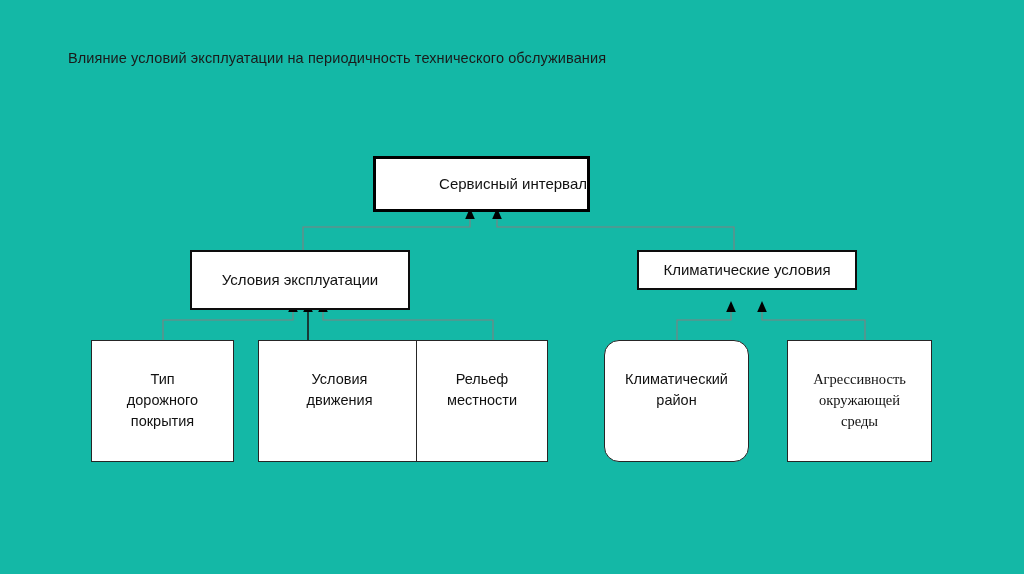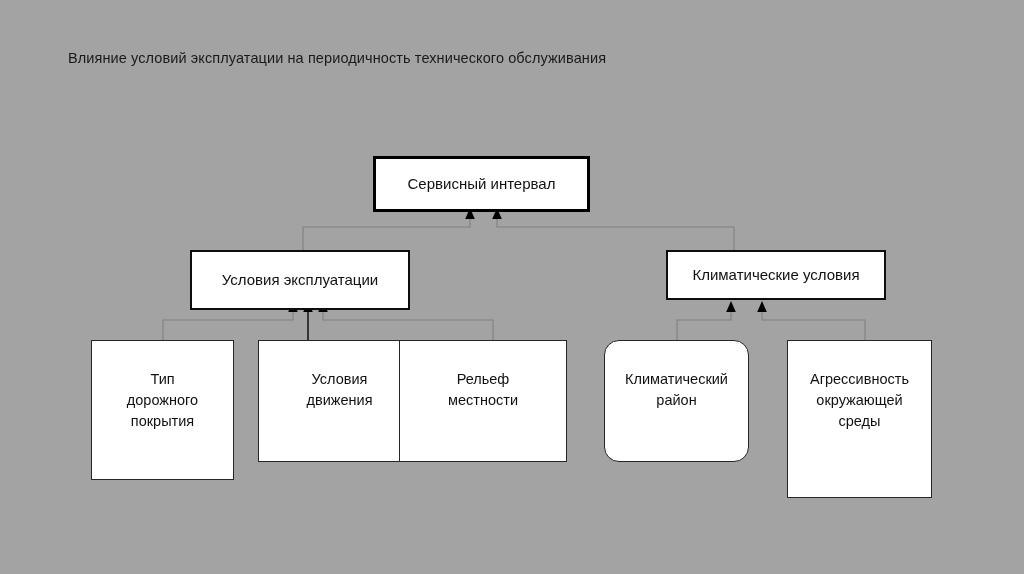--- a/index.html
+++ b/index.html
@@ -9,21 +9,21 @@
     background: #ffffff;
   }
   body {
     font-family: "Liberation Sans", "DejaVu Sans", sans-serif;
     color: #000000;
   }
   #canvas {
     position: relative;
     width: 1024px;
     height: 574px;
-    background: #a3a3a3;
+    background: #14b8a6;
     overflow: hidden;
   }
 
   
   .diagram-title {
     position: absolute;
     left: 68px;
     top: 48px;
     font-size: 14.5px;
     line-height: 20px;
@@ -132,52 +132,52 @@
       <path class="wire" d="M 677 340 L 677 320 L 731 320 L 731 311"></path>
       <polygon class="arrow-head" points="731,301 726.2,312 735.8,312"></polygon>
     </g>
 
     <g>
       <path class="wire" d="M 865 340 L 865 320 L 762 320 L 762 311"></path>
       <polygon class="arrow-head" points="762,301 757.2,312 766.8,312"></polygon>
     </g>
   </svg>
 
-  <div class="node node-root" style="left:373px; top:156px; width:217px; height:56px;">
+  <div class="node node-root" style="left:373px; top:156px; width:217px; height:56px;text-align:right;">
     <span class="node-label">Сервисный интервал</span>
   </div>
 
   <div class="node node-branch" style="left:190px; top:250px; width:220px; height:60px;">
     <span class="node-label">Условия эксплуатации</span>
   </div>
 
-  <div class="node node-branch" style="left:666px; top:250px; width:220px; height:50px;">
+  <div class="node node-branch" style="left:637px; top:250px; width:220px; height:40px;">
     <span class="node-label">Климатические условия</span>
   </div>
 
-  <div class="node node-leaf" style="left:91px; top:340px; width:143px; height:140px;">
+  <div class="node node-leaf" style="left:91px; top:340px; width:143px; height:122px;">
     <span class="node-label">Тип
 дорожного
 покрытия</span>
   </div>
 
   <div class="node node-leaf" style="left:258px; top:340px; width:163px; height:122px;">
     <span class="node-label">Условия
 движения</span>
   </div>
 
-  <div class="node node-leaf" style="left:399px; top:340px; width:168px; height:122px;">
+  <div class="node node-leaf" style="left:416px; top:340px; width:132px; height:122px;">
     <span class="node-label">Рельеф
 местности</span>
   </div>
 
   <div class="node node-leaf" style="left:604px; top:340px; width:145px; height:122px;border-radius:15px;">
     <span class="node-label">Климатический
 район</span>
   </div>
 
-  <div class="node node-leaf" style="left:787px; top:340px; width:145px; height:158px;">
+  <div class="node node-leaf" style="left:787px; top:340px; width:145px; height:122px;font-family:Liberation Serif, serif;">
     <span class="node-label">Агрессивность
 окружающей
 среды</span>
   </div>
 
 </div>
 
 </body></html>

